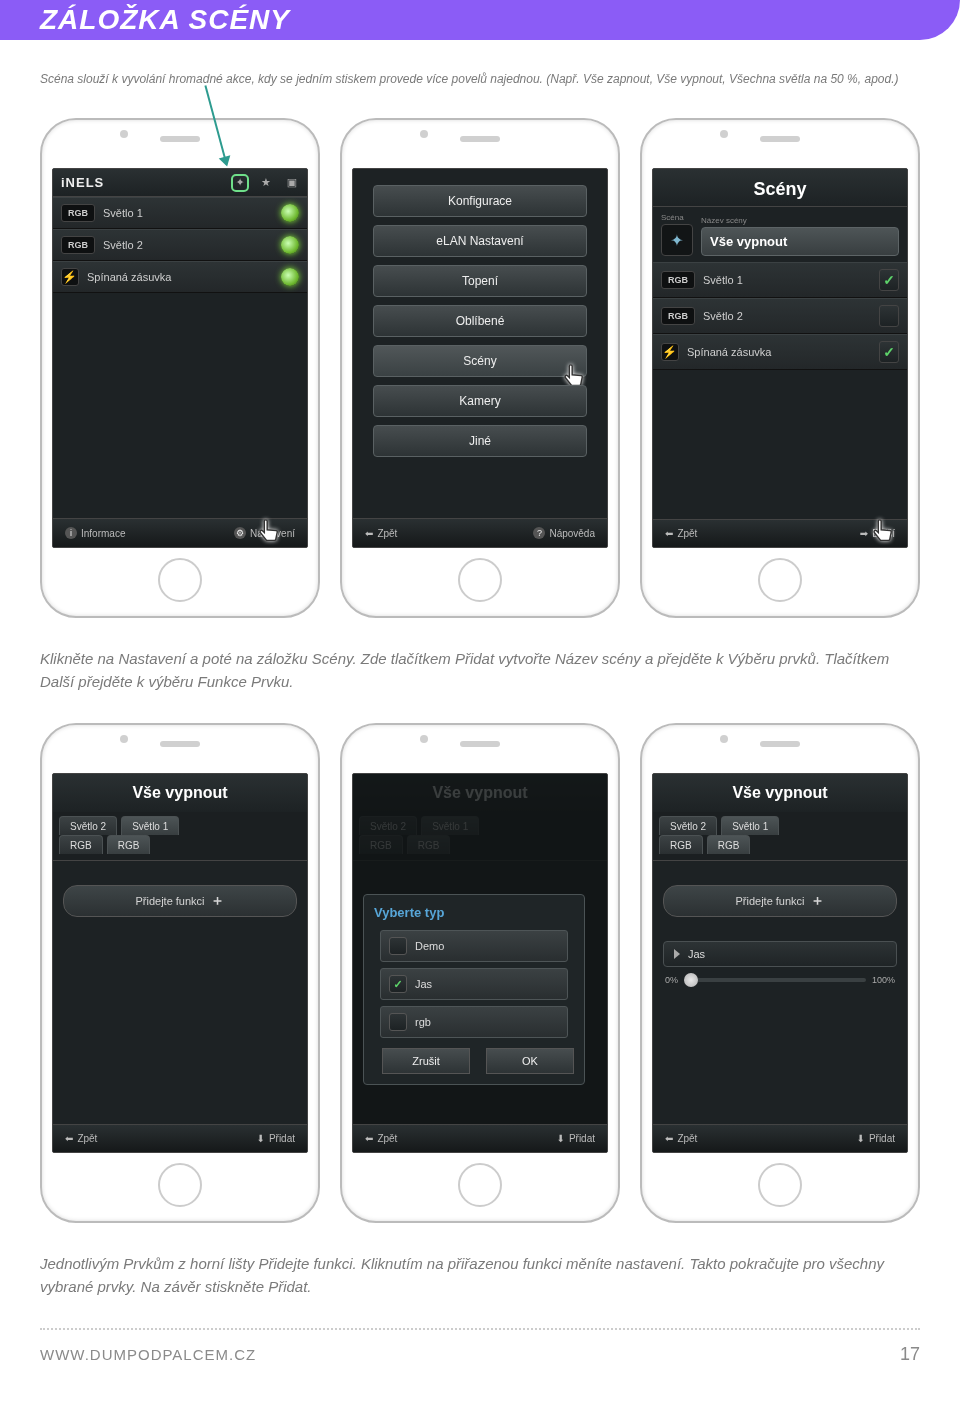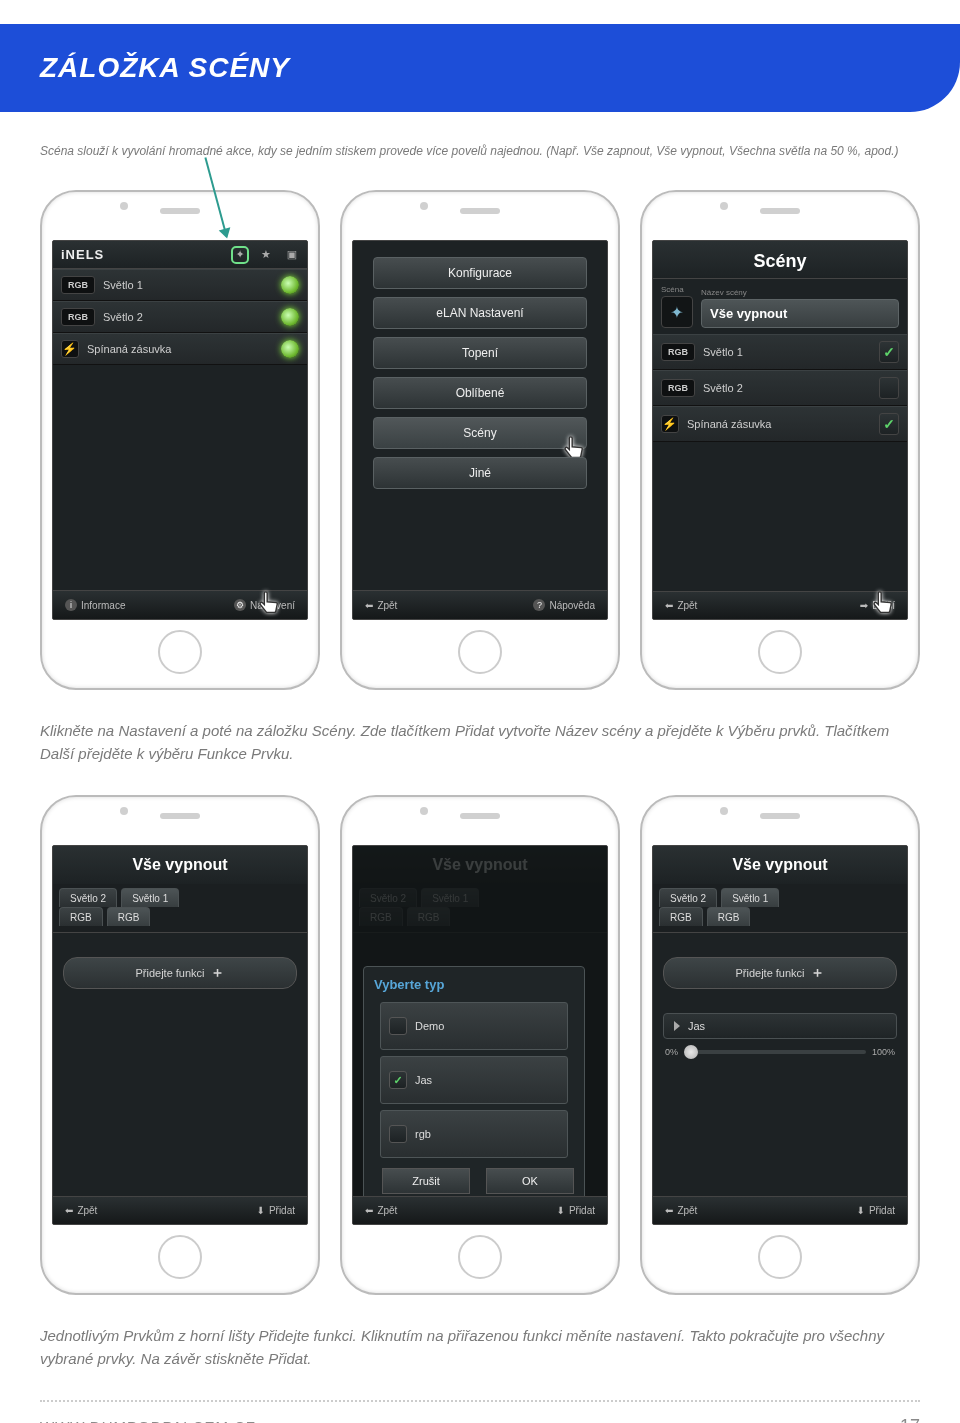--- a/index.html
+++ b/index.html
@@ -1,21 +1,21 @@
 <!DOCTYPE html>
 <html><head>
 <meta charset="utf-8">
 <style>
   * { box-sizing: border-box; margin: 0; padding: 0; }
   body { font-family: -apple-system, Arial, sans-serif; background: #fff; width: 960px; color: #333; }
   .page { padding: 0 40px 40px 40px; position: relative; }
 
   
   .header-wrap { margin: 0 -40px 30px -40px; }
-  .header { background: #1d4ed8; color: #fff; padding: 28px 40px; border-radius: 0 0 50px 0; position: relative; margin-top: 24px; }
+  .header { background: #8b5cf6; color: #fff; padding: 4px 40px; border-radius: 0 0 50px 0; position: relative; }
   .header h1 { font-size: 28px; font-weight: 800; letter-spacing: 1px; font-style: italic; }
 
   .intro { color: #7a7a7a; font-style: italic; font-size: 12px; line-height: 1.5; margin-bottom: 30px; }
 
   .phone-row { display: flex; justify-content: space-between; gap: 20px; margin-bottom: 30px; position: relative; }
 
   
   .phone { width: 292px; background: #fff; border: 2px solid #bbb; border-radius: 36px; padding: 48px 10px 14px 10px; position: relative; box-shadow: inset 0 0 4px rgba(0,0,0,0.15); }
   .phone::before { content: ""; position: absolute; top: 16px; left: 50%; transform: translateX(-50%); width: 40px; height: 6px; background: #d0d0d0; border-radius: 4px; }
   .phone::after { content: ""; position: absolute; top: 10px; left: 50%; transform: translateX(-60px); width: 8px; height: 8px; background: #d0d0d0; border-radius: 50%; }
@@ -56,21 +56,21 @@
   .sc-title { text-align: center; font-size: 16px; color: #fff; font-weight: 600; padding: 10px 0; background: linear-gradient(#2a3032,#1d2224); }
   .sc-tabs { display: flex; gap: 4px; padding: 4px 6px 0 6px; background: #1b1f21; }
   .sc-tab { background: linear-gradient(#3c4244,#2a2f31); border: 1px solid #4b5153; border-bottom: none; border-radius: 4px 4px 0 0; padding: 4px 10px 3px 10px; font-size: 10px; color: #ddd; }
   .sc-tab.active { background: linear-gradient(#4d5456,#383e40); }
   .sc-subrow { display: flex; gap: 4px; padding: 0 6px 6px 6px; border-bottom: 1px solid #444; background: #1b1f21; }
   .add-func-row { margin: 24px 10px; padding: 6px 10px; background: linear-gradient(#3e4547,#2b3032); border: 1px solid #555; border-radius: 14px; color: #d5d5d5; font-size: 11px; display: flex; align-items: center; justify-content: center; gap: 6px; }
   .plus { font-size: 14px; font-weight: bold; }
   .dimmed .sc-title, .dimmed .sc-tabs, .dimmed .sc-subrow, .dimmed .add-func-row { opacity: 0.4; }
   .modal { position: absolute; left: 10px; right: 22px; top: 120px; background: #1f2527; border: 1px solid #4b5355; border-radius: 4px; padding: 10px; box-shadow: 0 0 0 1000px rgba(10,12,13,0.55); }
   .modal-title { color: #57a6d8; font-weight: bold; font-size: 13px; margin-bottom: 10px; }
-  .modal-opt { display: flex; align-items: center; gap: 8px; margin: 6px 6px; padding: 14px 8px; background: linear-gradient(#3b4143,#292e30); border: 1px solid #4e5557; border-radius: 3px; color: #ddd; font-size: 11px; }
+  .modal-opt { display: flex; align-items: center; gap: 8px; margin: 6px 6px; padding: 6px 8px; background: linear-gradient(#3b4143,#292e30); border: 1px solid #4e5557; border-radius: 3px; color: #ddd; font-size: 11px; }
   .checkmark-box { width: 18px; height: 18px; background: linear-gradient(#2d3335,#1d2224); border: 1px solid #555; border-radius: 3px; display: flex; align-items: center; justify-content: center; }
   .checkmark-box.on { color: #5dd36a; font-weight: bold; }
   .modal-btns { display: flex; gap: 8px; margin-top: 10px; }
   .modal-btn { flex: 1; text-align: center; padding: 6px; background: linear-gradient(#474d4f,#2d3335); border: 1px solid #555; border-radius: 0; color: #eee; font-size: 11px; margin-left: 8px; }
 
   .func-row-item { margin: 8px 10px; padding: 6px 10px; background: linear-gradient(#2d3335,#1f2426); border: 1px solid #4a5052; border-radius: 4px; display: flex; align-items: center; gap: 8px; color: #ddd; font-size: 11px; }
   .tri { width: 0; height: 0; border-top: 5px solid transparent; border-bottom: 5px solid transparent; border-left: 6px solid #aaa; }
   .slider-row { margin: 4px 12px 10px 12px; display: flex; align-items: center; gap: 6px; font-size: 9px; color: #aaa; }
   .slider-row .bar { flex: 1; height: 4px; background: #3a4042; border-radius: 2px; position: relative; }
   .slider-row .knob { position: absolute; left: 0; top: -5px; width: 14px; height: 14px; background: radial-gradient(#e8e8e8,#b0b0b0); border-radius: 50%; }
@@ -152,20 +152,21 @@
         <div class="menu-btn"><span>Topení</span></div>
         <div class="menu-btn"><span>Oblíbené</span></div>
         <div class="menu-btn sel">
           <span>Scény</span>
           <div class="hand-cursor" style="bottom:-20px; right:-6px;">
             <svg viewBox="0 0 24 24" width="34" height="34">
                 <path fill="#fff" stroke="#333" stroke-width="1" d="M9 2c-.6 0-1 .4-1 1v8l-1.3-1.3c-.4-.4-1-.4-1.4 0s-.4 1 0 1.4l4 5c.2.3.5.4.8.4h5c.5 0 .9-.3 1-.8l1-5c.1-.5-.2-1-.7-1.1L10 9V3c0-.6-.4-1-1-1z"></path>
               </svg>
           </div>
         </div>
+        <div class="menu-btn"><span>Kamery</span></div>
         <div class="menu-btn"><span>Jiné</span></div>
         <div class="bottombar">
           <div class="bbitem">
               <span>⬅</span>
               <span>Zpět</span>
             </div>
           <div class="bbitem">
               <span class="bb-ico">?</span>
               <span>Nápověda</span>
             </div>

